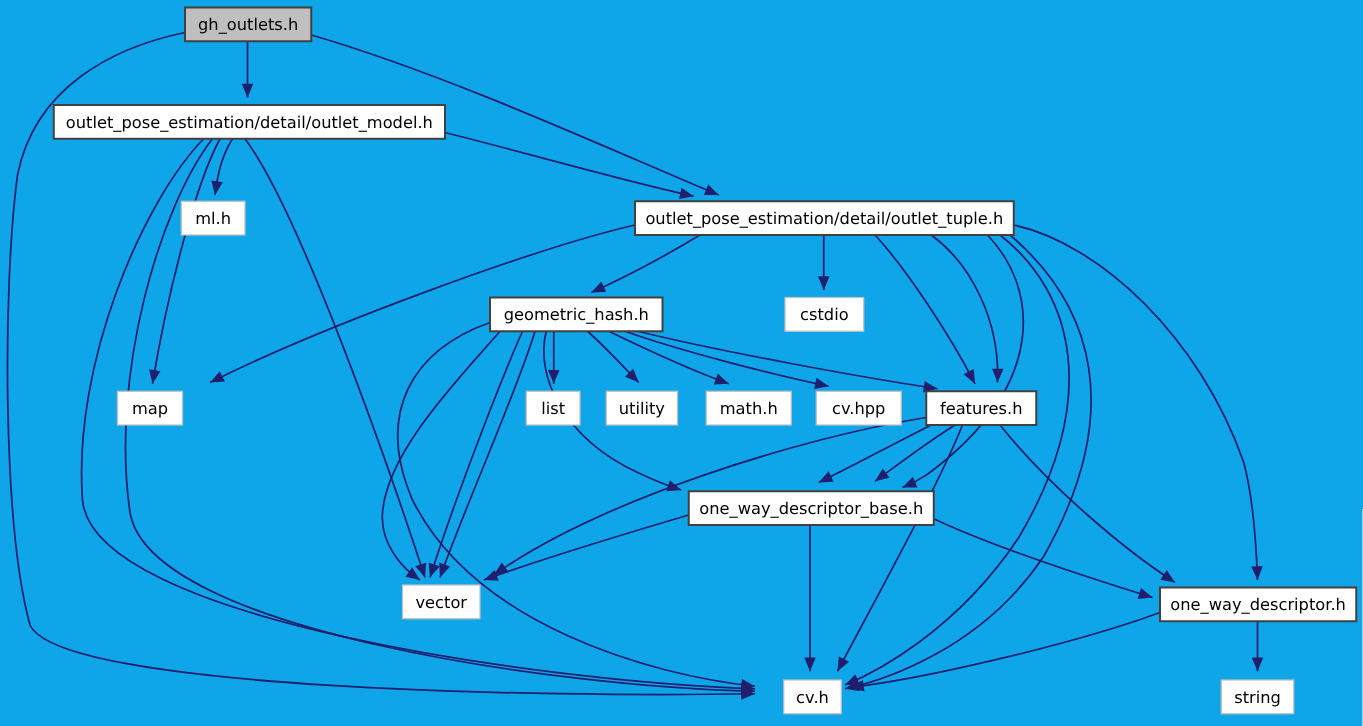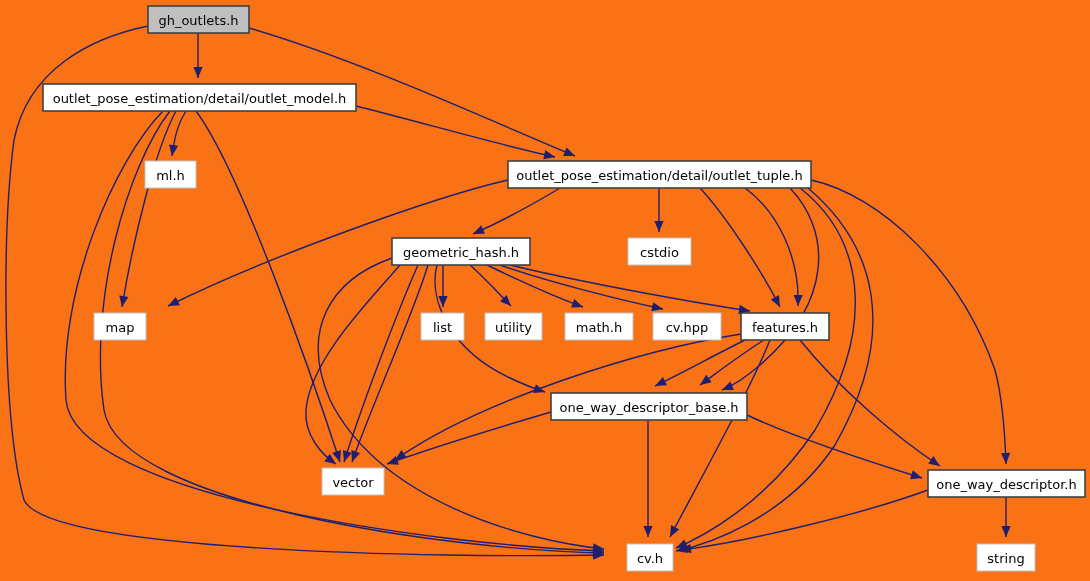--- a/index.html
+++ b/index.html
@@ -4,21 +4,21 @@
 <style>
   html, body {
     margin: 0;
     padding: 0;
     background: #ffffff;
   }
   #graph-root {
     position: relative;
     width: 1090px;
     height: 581px;
-    background: #f97316;
+    background: #0ea5e9;
     overflow: hidden;
     font-family: "DejaVu Sans", sans-serif;
   }
   svg#dep-graph {
     display: block;
     width: 1090px;
     height: 581px;
   }
   .node-box {
     fill: #ffffff;

